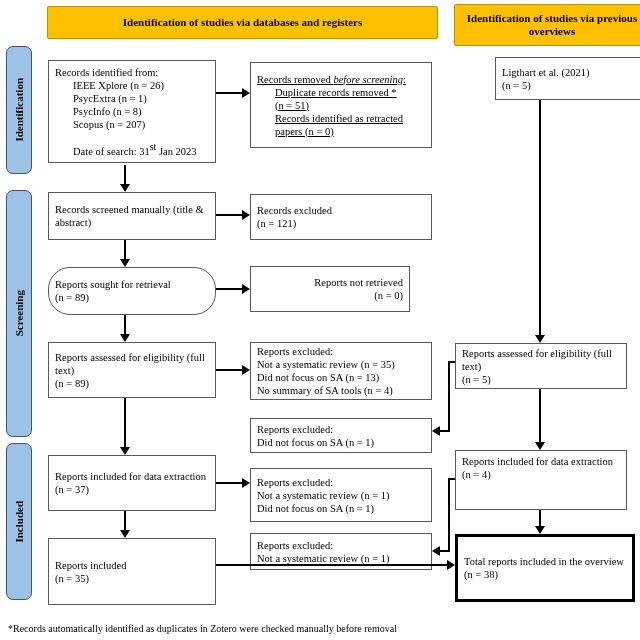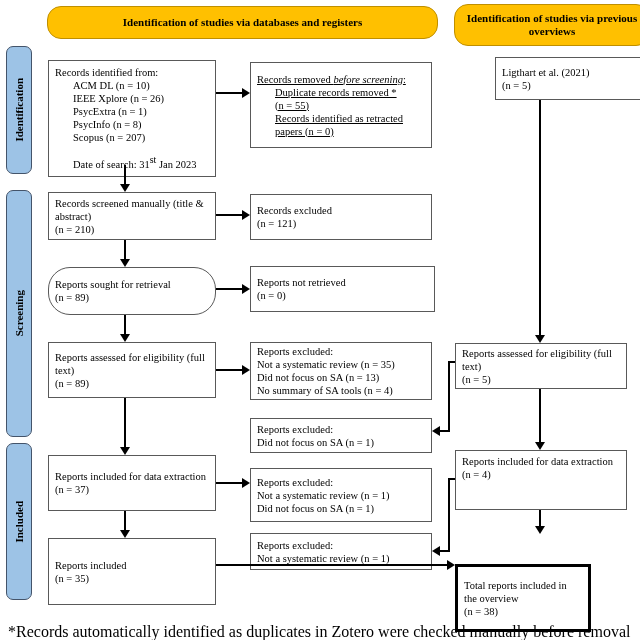--- a/index.html
+++ b/index.html
@@ -1,38 +1,38 @@
 <!DOCTYPE html>
 <html><head>
 <meta charset="utf-8">
 <style>
   html,body{margin:0;padding:0;background:#fff;}
   #canvas{position:relative;width:640px;height:640px;background:#fff;overflow:hidden;
           font-family:"Liberation Serif",serif;color:#000;}
-  .banner{position:absolute;background:#FFC000;border:1px solid #BF8F00;border-radius:14px;
+  .banner{position:absolute;background:#FFC000;border:1px solid #BF8F00;border-radius:2px;
           display:flex;align-items:center;justify-content:center;text-align:center;
           font-weight:bold;font-size:11px;line-height:13px;box-sizing:border-box;padding:2px 8px;}
   .side{position:absolute;background:#9DC3E6;border:1px solid #44546A;border-radius:7px;
         display:flex;align-items:center;justify-content:center;box-sizing:border-box;}
   .side span{writing-mode:vertical-rl;transform:rotate(180deg);font-weight:bold;font-size:11px;}
   .box{position:absolute;background:#fff;border:1px solid #595959;box-sizing:border-box;
        font-size:10.5px;line-height:13px;padding:4px 6px;display:flex;flex-direction:column;
        justify-content:center;}
   .box.thick{border:3px solid #000;}
   .ind{padding-left:18px;}
   .spacer{height:9px;}
   .vl{position:absolute;width:2px;background:#000;}
   .hl{position:absolute;height:2px;background:#000;}
   .tri-d{position:absolute;width:0;height:0;border-left:5px solid transparent;
          border-right:5px solid transparent;border-top:8px solid #000;}
   .tri-r{position:absolute;width:0;height:0;border-top:5px solid transparent;
          border-bottom:5px solid transparent;border-left:8px solid #000;}
   .tri-l{position:absolute;width:0;height:0;border-top:5px solid transparent;
          border-bottom:5px solid transparent;border-right:8px solid #000;}
-  .footnote{position:absolute;left:8px;top:623px;font-size:16px;}
+  .footnote{position:absolute;left:8px;top:623px;font-size:10px;}
   em{font-style:italic;}
   sup{font-size:10px;}
 </style>
 </head>
 <body>
 
 <div id="canvas">
 
   <div class="banner" style="left:47px;top:6px;width:391px;height:33px;">
     <span>Identification of studies via databases and registers</span>
@@ -44,34 +44,32 @@
   <div class="side" style="left:6px;top:46px;width:26px;height:128px;">
     <span>Identification</span>
   </div>
   <div class="side" style="left:6px;top:190px;width:26px;height:247px;">
     <span>Screening</span>
   </div>
   <div class="side" style="left:6px;top:443px;width:26px;height:157px;">
     <span>Included</span>
   </div>
 
-  <div class="box" style="left:48px;top:60px;width:168px;height:117px;font-family:Liberation Serif, serif;">
+  <div class="box" style="left:48px;top:60px;width:168px;height:103px;font-family:Liberation Serif, serif;">
     <div>Records identified from:</div>
-    <div class="ind">ACM DL (n = 10)</div>
     <div class="ind">IEEE Xplore (n = 26)</div>
     <div class="ind">PsycExtra (n = 1)</div>
     <div class="ind">PsycInfo (n = 8)</div>
     <div class="ind">Scopus (n = 207)</div>
     <div class="spacer"></div>
     <div class="ind"><span>Date of search: 31</span><sup>st</sup><span> Jan 2023</span></div>
   </div>
 
   <div class="box" style="left:48px;top:192px;width:168px;height:48px;">
     <div>Records screened manually (title &amp; abstract)</div>
-    <div>(n = 210)</div>
   </div>
 
   <div class="box" style="left:48px;top:267px;width:168px;height:48px;border-radius:22px;">
     <div>Reports sought for retrieval</div>
     <div>(n = 89)</div>
   </div>
 
   <div class="box" style="left:48px;top:342px;width:168px;height:56px;">
     <div>Reports assessed for eligibility (full text)</div>
     <div>(n = 89)</div>
@@ -83,30 +81,30 @@
   </div>
 
   <div class="box" style="left:48px;top:538px;width:168px;height:67px;">
     <div>Reports included</div>
     <div>(n = 35)</div>
   </div>
 
   <div class="box" style="left:250px;top:62px;width:182px;height:86px;text-decoration:underline;">
     <div><span>Records removed </span><em>before screening</em><span>:</span></div>
     <div class="ind">Duplicate records removed *</div>
-    <div class="ind">(n = 55)</div>
+    <div class="ind">(n = 51)</div>
     <div class="ind">Records identified as retracted papers (n = 0)</div>
   </div>
 
   <div class="box" style="left:250px;top:194px;width:182px;height:46px;">
     <div>Records excluded</div>
     <div>(n = 121)</div>
   </div>
 
-  <div class="box" style="left:250px;top:266px;width:185px;height:46px;">
+  <div class="box" style="left:250px;top:266px;width:160px;height:46px;text-align:right;">
     <div>Reports not retrieved</div>
     <div>(n = 0)</div>
   </div>
 
   <div class="box" style="left:250px;top:342px;width:182px;height:58px;">
     <div>Reports excluded:</div>
     <div>Not a systematic review (n = 35)</div>
     <div>Did not focus on SA (n = 13)</div>
     <div>No summary of SA tools (n = 4)</div>
   </div>
@@ -135,21 +133,21 @@
   <div class="box" style="left:455px;top:343px;width:172px;height:46px;">
     <div>Reports assessed for eligibility (full text)</div>
     <div>(n = 5)</div>
   </div>
 
   <div class="box" style="left:455px;top:450px;width:172px;height:60px;justify-content:flex-start;">
     <div>Reports included for data extraction</div>
     <div>(n = 4)</div>
   </div>
 
-  <div class="box thick" style="left:455px;top:534px;width:136px;height:68px;margin-top:30px;">
+  <div class="box thick" style="left:455px;top:534px;width:180px;height:68px;">
     <div>Total reports included in the overview</div>
     <div>(n = 38)</div>
   </div>
 
   <div class="vl" style="left:124px;top:165px;height:20px;"></div>
   <div class="tri-d" style="left:120px;top:184px;"></div>
   <div class="vl" style="left:124px;top:240px;height:20px;"></div>
   <div class="tri-d" style="left:120px;top:259px;"></div>
   <div class="vl" style="left:124px;top:315px;height:20px;"></div>
   <div class="tri-d" style="left:120px;top:334px;"></div>

